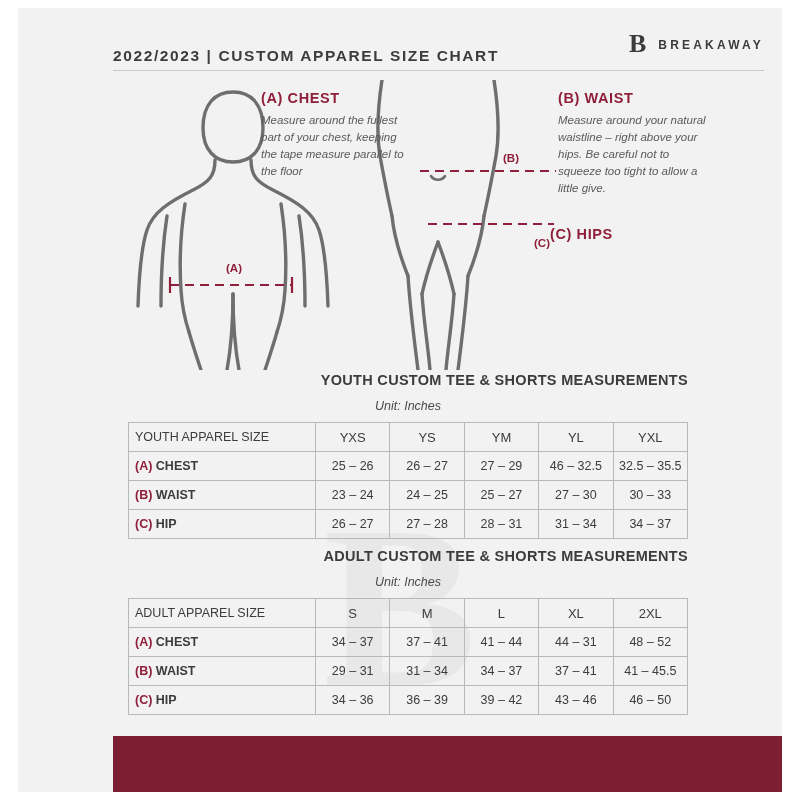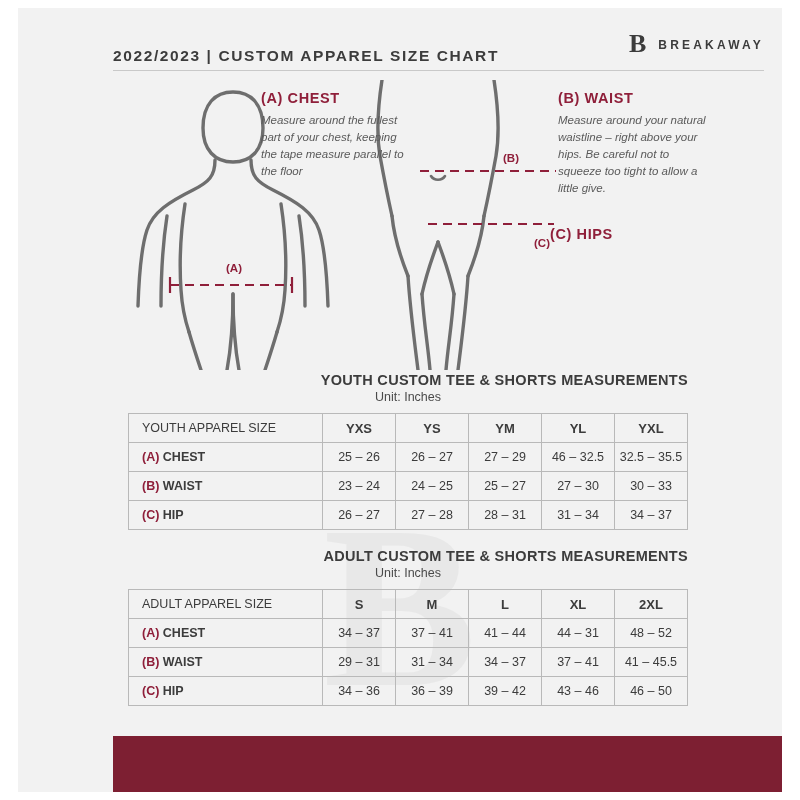--- a/index.html
+++ b/index.html
@@ -142,44 +142,45 @@
   .tbl-title {
     text-align: right;
     font-size: 14.5px;
     font-weight: bold;
     color: #3c3c3c;
     letter-spacing: 0.3px;
   }
   .tbl-unit {
     text-align: center;
     font-size: 12.5px;
+    font-style: italic;
     color: #4a4a4a;
-    margin-top: 2px;
+    margin-top: 11px;
     margin-bottom: 9px;
   }
   table {
     border-collapse: collapse;
     width: 560px;
     table-layout: fixed;
   }
   table th, table td {
     border: 1px solid #b9b9b9;
     height: 28px;
     font-size: 12.5px;
     color: #3c3c3c;
     text-align: center;
     padding: 0;
   }
   table th.rowhead, table td.rowhead {
     text-align: left;
-    padding-left: 13px;
+    padding-left: 6px;
     width: 180px;
   }
   table th {
-    font-weight: bold;
+    font-weight: normal;
     font-size: 13px;
   }
   table th.rowhead { font-weight: normal; font-size: 12.5px; }
   td.rowhead { font-weight: bold; }
   .tag { color: #8f1f3a; font-weight: bold; }
   
   .footer-bar {
     position: absolute;
     left: 95px;
     right: 0;

